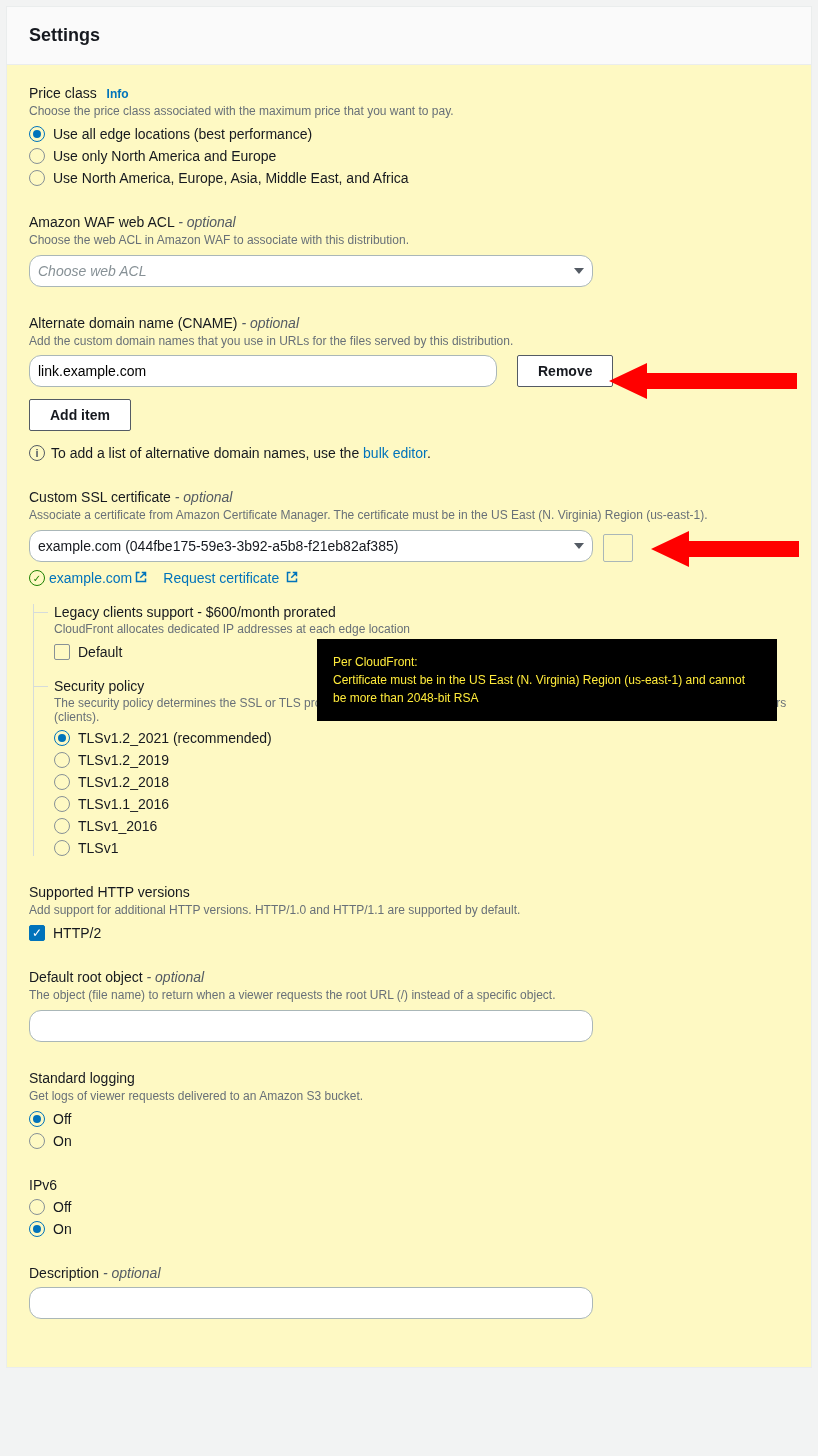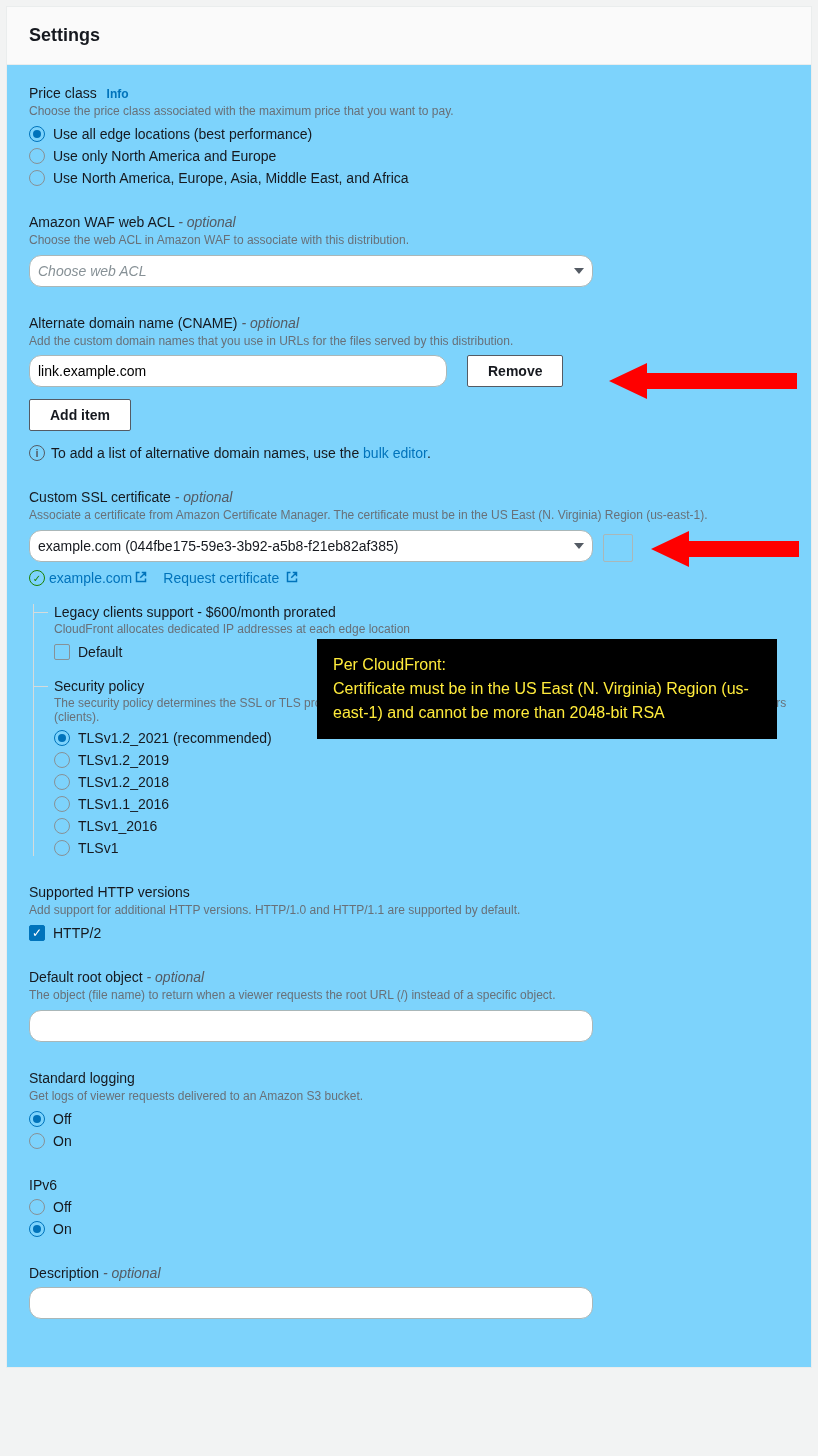--- a/index.html
+++ b/index.html
@@ -1,17 +1,17 @@
 <!DOCTYPE html>
 <html><head>
 <meta charset="utf-8">
 <style>
 * { box-sizing: border-box; margin: 0; padding: 0; }
 body { font-family: "Amazon Ember", "Helvetica Neue", Arial, sans-serif; background: #f2f3f3; padding: 6px; font-size: 14px; color: #16191f; }
-.panel { background: #7dd3fc; border: 1px solid #eaeded; }
+.panel { background: #fef9c3; border: 1px solid #eaeded; }
 .header { padding: 18px 22px; background: #fafafa; border-bottom: 1px solid #eaeded; }
 .header h2 { font-size: 18px; font-weight: 700; }
 .content { padding: 20px 22px; }
 .section { margin-bottom: 28px; }
 .label-row { font-size: 14px; font-weight: 400; color: #16191f; }
 .label-row .opt { font-style: italic; color: #545b64; }
 .info-link { color: #0073bb; font-size: 12px; font-weight: 700; margin-left: 6px; }
 .desc { font-size: 12px; color: #687078; margin-top: 2px; margin-bottom: 6px; line-height: 1.4; }
 .radio-group { margin-top: 4px; }
 .radio-item, .check-item { display: flex; align-items: flex-start; margin: 6px 0; }
@@ -36,24 +36,24 @@
 .check-circle { width: 16px; height: 16px; border: 1.5px solid #1d8102; border-radius: 50%; display: inline-flex; align-items: center; justify-content: center; color: #1d8102; font-size: 10px; flex-shrink:0; }
 .ext-icon { display: inline-block; width: 12px; height: 12px; margin-left: 3px; position: relative; }
 .ext-icon svg { width: 12px; height: 12px; stroke: #0073bb; fill: none; stroke-width: 2; }
 .indent-block { border-left: 1px solid #d5dbdb; margin-left: 4px; padding-left: 20px; margin-top: 16px; position: relative; }
 .indent-section { position: relative; margin-top: 18px; }
 .indent-section::before { content: ""; position: absolute; left: -20px; top: 8px; width: 14px; height: 1px; background: #d5dbdb; }
 .sub-label { font-size: 14px; }
 .sub-desc { font-size: 12px; color: #687078; margin-top: 2px; }
 .arrow { position: absolute; z-index: 5; }
 .arrow svg { display: block; }
-.callout { position: absolute; background: #000; color: #ffeb3b; padding: 14px 16px; font-size: 16px; line-height: 1.5; z-index: 4; }
+.callout { position: absolute; background: #000; color: #ffeb3b; padding: 14px 16px; font-size: 12px; line-height: 1.5; z-index: 4; }
 .callout-title { font-weight: 400; }
 .pos-rel { position: relative; }
-.narrow-input { width: 418px; }
+.narrow-input { width: 468px; }
 .cert-select-row { display:flex; align-items:flex-end; gap:10px; }
 .small-box { width:30px; height:28px; border:1px solid #aab7b8; border-radius:2px; }
 </style>
 </head>
 <body>
 
 <div class="panel">
   <div class="header">
     <h2>Settings</h2>
   </div>

